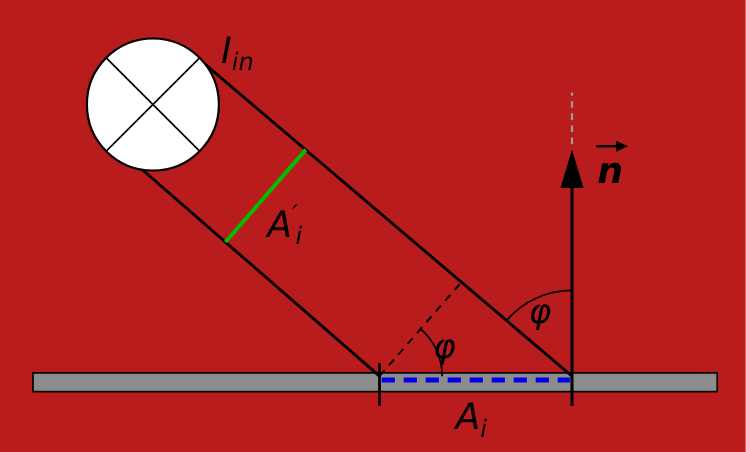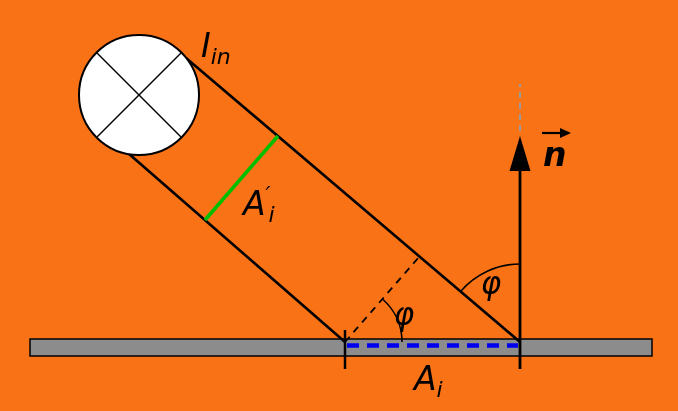--- a/index.html
+++ b/index.html
@@ -4,21 +4,21 @@
 <style>
   html, body {
     margin: 0;
     padding: 0;
     background: #ffffff;
   }
   .stage {
     position: relative;
     width: 678px;
     height: 411px;
-    background: #f97316;
+    background: #b91c1c;
     font-family: "DejaVu Sans", sans-serif;
     overflow: hidden;
   }
   svg { display: block; }
   .lbl {
     font-family: "DejaVu Sans", sans-serif;
     font-style: italic;
     fill: #000000;
   }
   .lbl-bold { font-weight: bold; }

